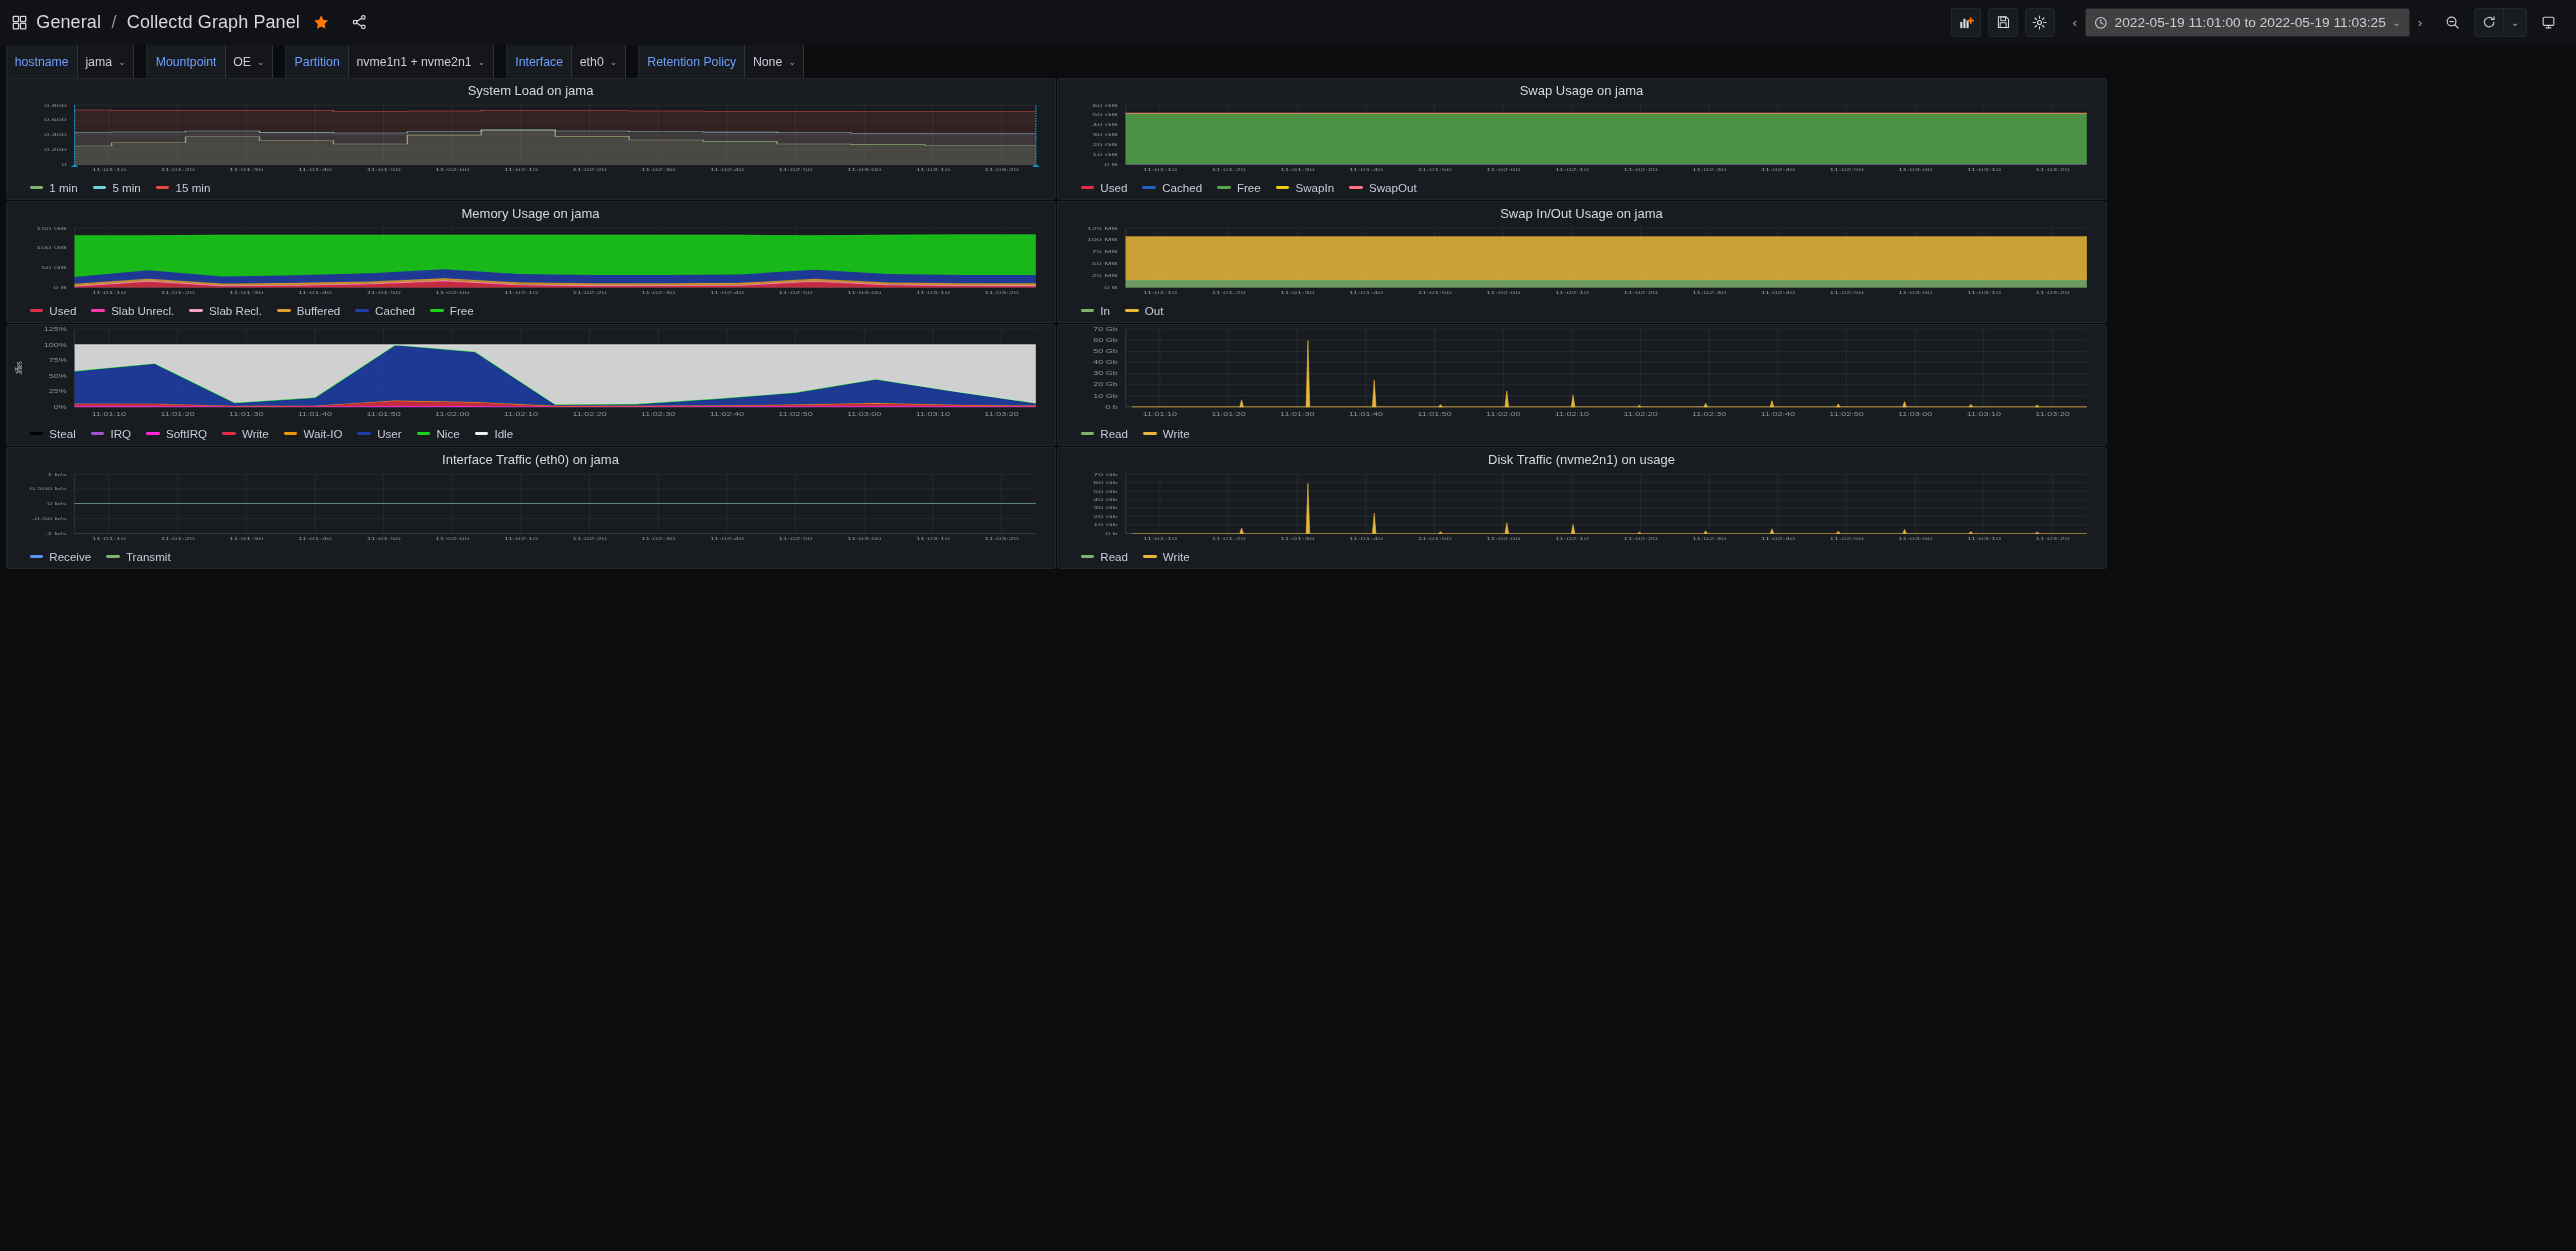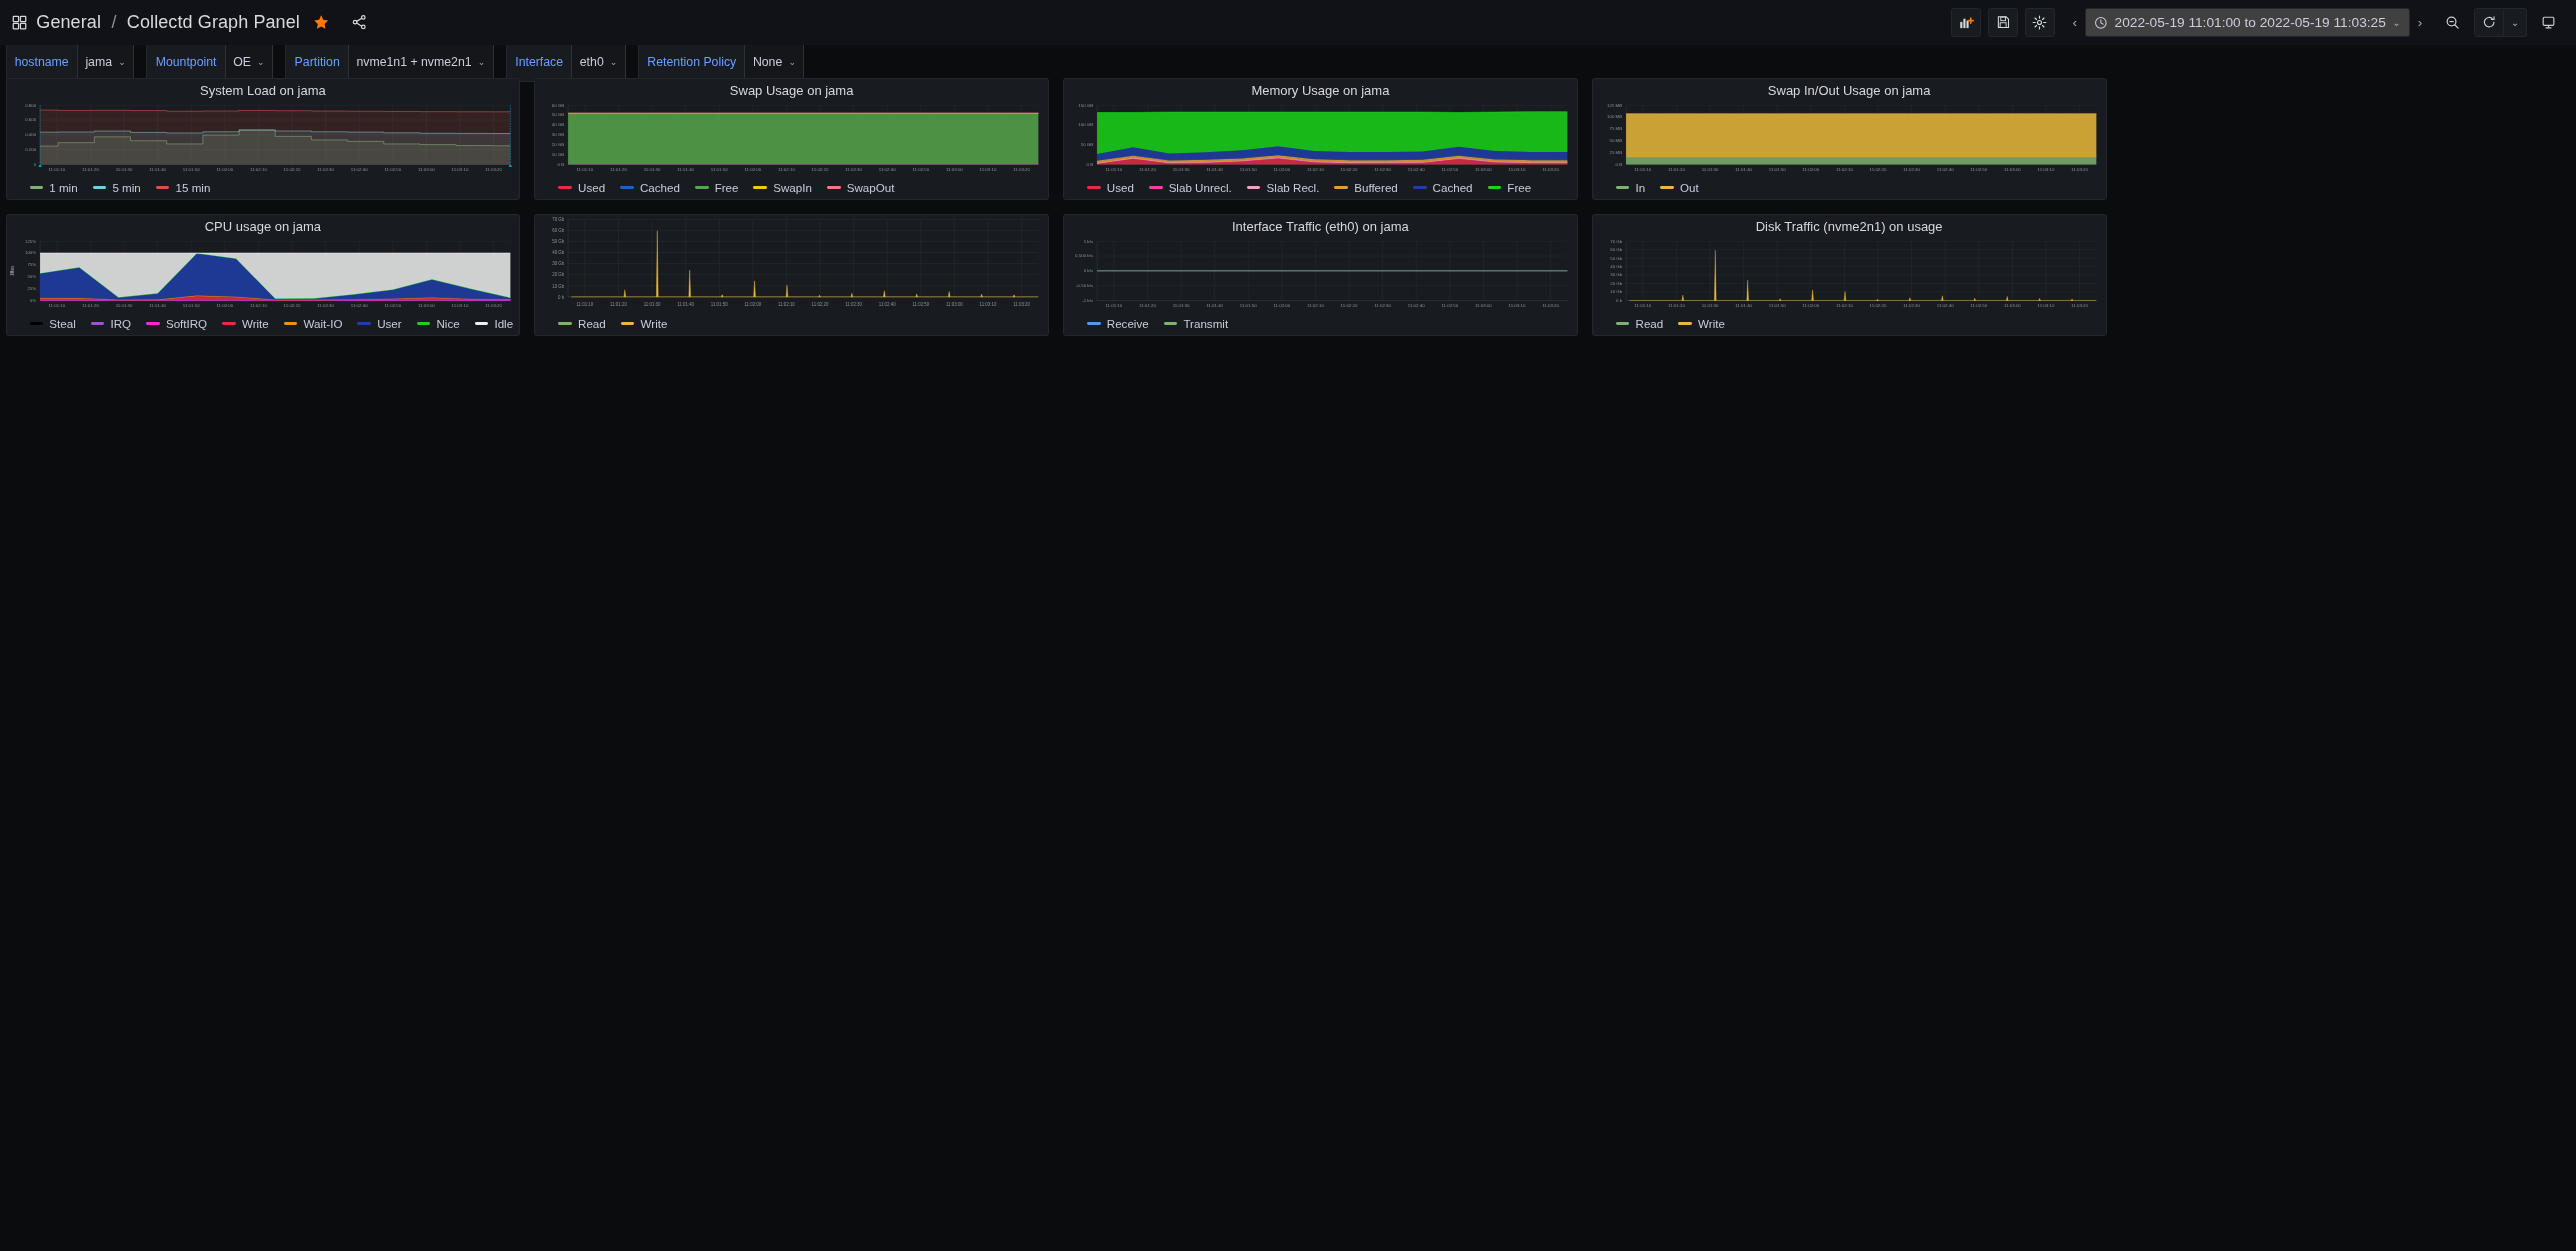--- a/index.html
+++ b/index.html
@@ -76,23 +76,23 @@
     background: #141619; border: 0.7px solid #2c3235;
     border-radius: 0 2px 2px 0;
     font-size: 12.3px; color: #ccccdc; white-space: nowrap;
   }
   .var-value .caret { font-size: 9px; }
 
   
   #grid {
     padding: 0 5.5px 5.5px 5.5px;
     display: grid;
-    grid-template-columns: 1fr 1fr 1fr 1fr;
+    grid-template-columns: 1fr 1fr;
     grid-auto-rows: 122px;
-    gap: 14px;
+    gap: 1px;
     width: 2112px;
   }
   .panel {
     background: #181b1f;
     border: 0.7px solid #23262b;
     border-radius: 2.7px;
     display: flex; flex-direction: column;
     overflow: hidden;
     position: relative;
   }
@@ -556,23 +556,20 @@
           <span class="lg-swatch" style="background: rgb(126, 178, 109);"></span>
           <span class="lg-text">In</span>
         </div>
         <div class="lg-item">
           <span class="lg-swatch" style="background: rgb(234, 184, 57);"></span>
           <span class="lg-text">Out</span>
         </div>
       </div>
     </div>
     <div class="panel">
-      <div class="panel-header">
-        <span class="panel-title">CPU usage on jama</span>
-      </div>
       <div class="panel-body">
         <svg viewBox="0 0 1860 320" preserveAspectRatio="none" class="chart-svg">
           <line x1="120" y1="270" x2="1826" y2="270" class="gridline"></line>
           <text x="106" y="276" text-anchor="end" class="tick-lbl">0%</text>
           <line x1="120" y1="218.8" x2="1826" y2="218.8" class="gridline"></line>
           <text x="106" y="224.8" text-anchor="end" class="tick-lbl">25%</text>
           <line x1="120" y1="167.6" x2="1826" y2="167.6" class="gridline"></line>
           <text x="106" y="173.6" text-anchor="end" class="tick-lbl">50%</text>
           <line x1="120" y1="116.4" x2="1826" y2="116.4" class="gridline"></line>
           <text x="106" y="122.4" text-anchor="end" class="tick-lbl">75%</text>

